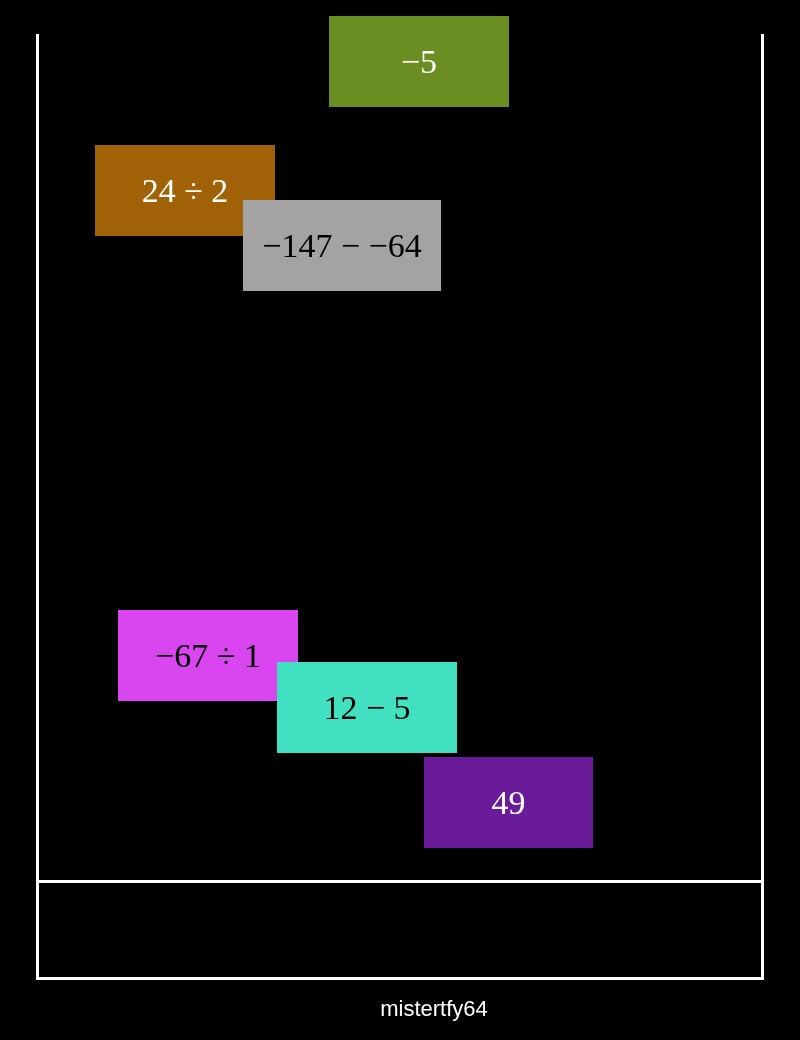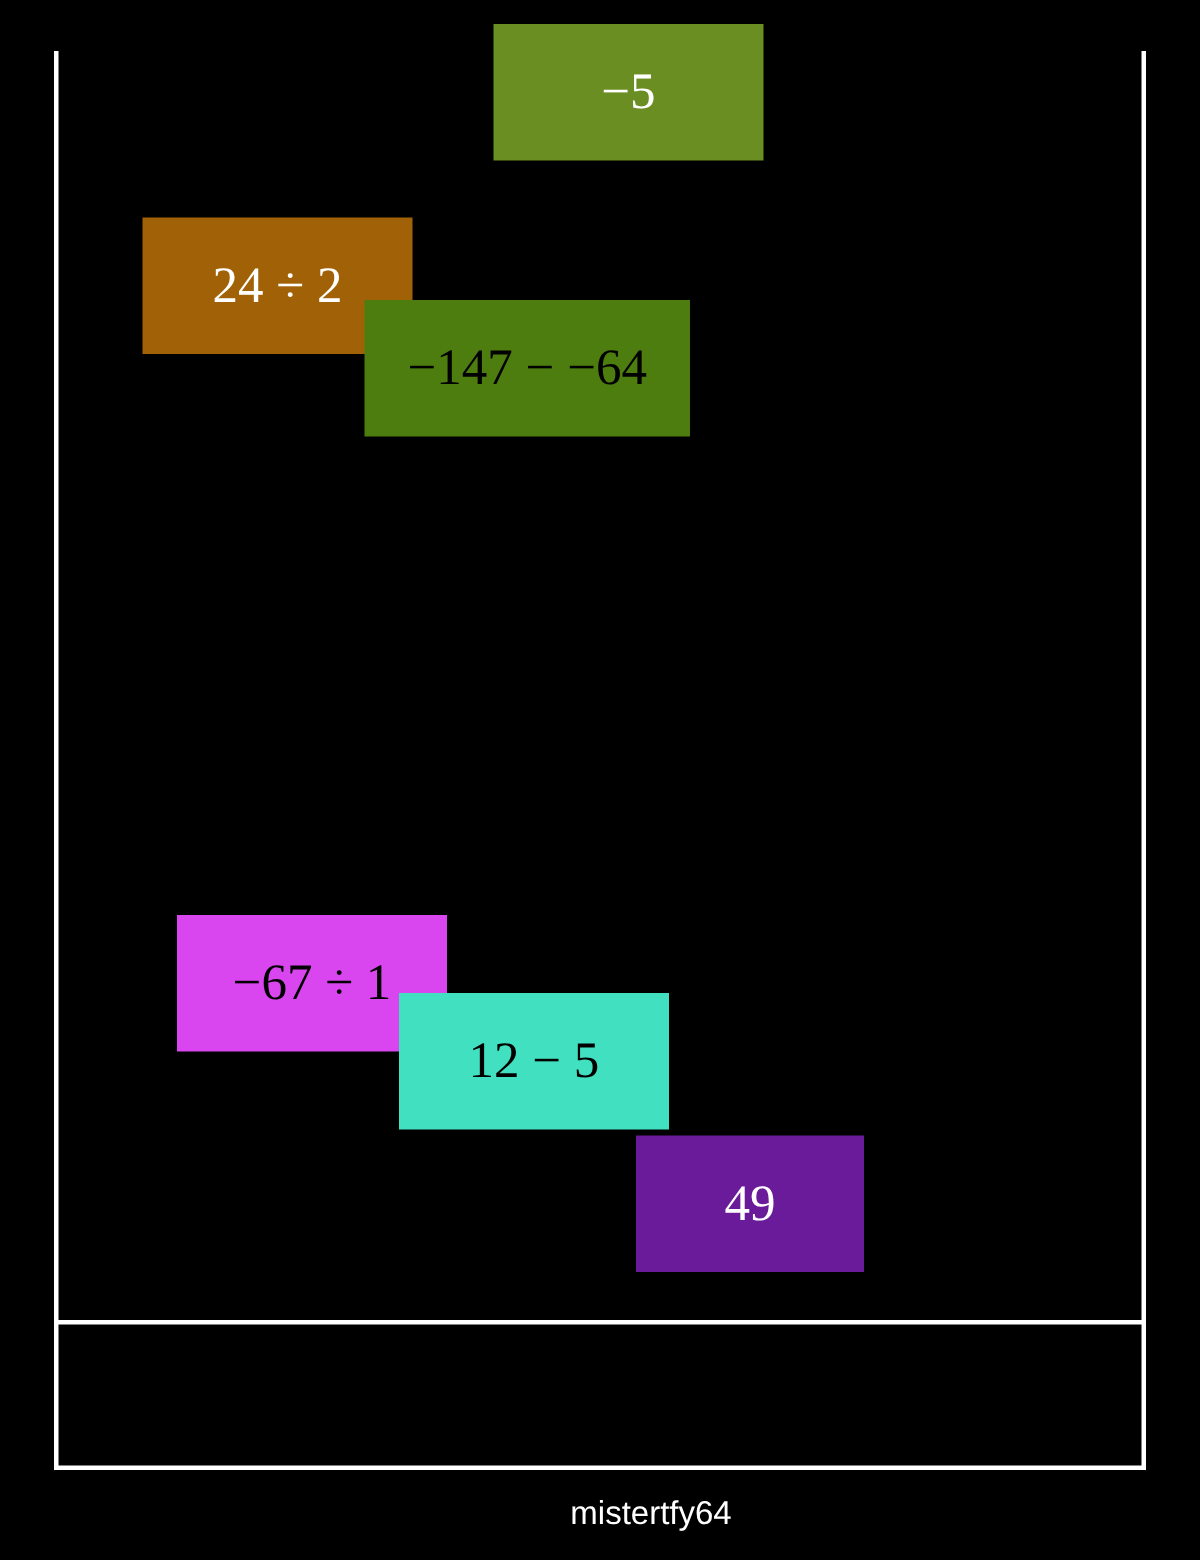--- a/index.html
+++ b/index.html
@@ -86,22 +86,22 @@
 
 <div class="stage-wrap">
   <div class="stage-border-left"></div>
   <div class="stage-border-right"></div>
   <div class="stage-border-bottom"></div>
   <div class="input-bar-top"></div>
 
   <div class="play-area" id="play-area">
       <div class="tile" style="left: 290px; top: -18px; width: 180px; height: 91px; background: rgb(107, 142, 35); color: rgb(255, 255, 255);">−5</div>
       <div class="tile" style="left: 56px; top: 111px; width: 180px; height: 91px; background: #a16207; color: rgb(255, 255, 255);">24 ÷ 2</div>
-      <div class="tile" style="left: 204px; top: 166px; width: 217px; height: 91px; background: #4d7c0f; color: rgb(0, 0, 0);">−147 − −64</div>
+      <div class="tile" style="left: 204px; top: 166px; width: 198px; height: 91px; background: #a3a3a3; color: rgb(0, 0, 0);">−147 − −64</div>
       <div class="tile" style="left: 79px; top: 576px; width: 180px; height: 91px; background: #d946ef; color: rgb(0, 0, 0);">−67 ÷ 1</div>
-      <div class="tile" style="left: 227px; top: 628px; width: 180px; height: 91px; background: rgb(64, 224, 192); color: rgb(0, 0, 0);">12 − 5</div>
-      <div class="tile" style="left: 385px; top: 723px; width: 152px; height: 91px; background: rgb(106, 27, 154); color: rgb(255, 255, 255);">49</div>
+      <div class="tile" style="left: 238px; top: 628px; width: 180px; height: 91px; background: rgb(64, 224, 192); color: rgb(0, 0, 0);">12 − 5</div>
+      <div class="tile" style="left: 385px; top: 723px; width: 169px; height: 91px; background: rgb(106, 27, 154); color: rgb(255, 255, 255);">49</div>
     </div>
 
   <div class="input-area"></div>
 </div>
 
 <div class="footer">mistertfy64</div>
 
 </body></html>

